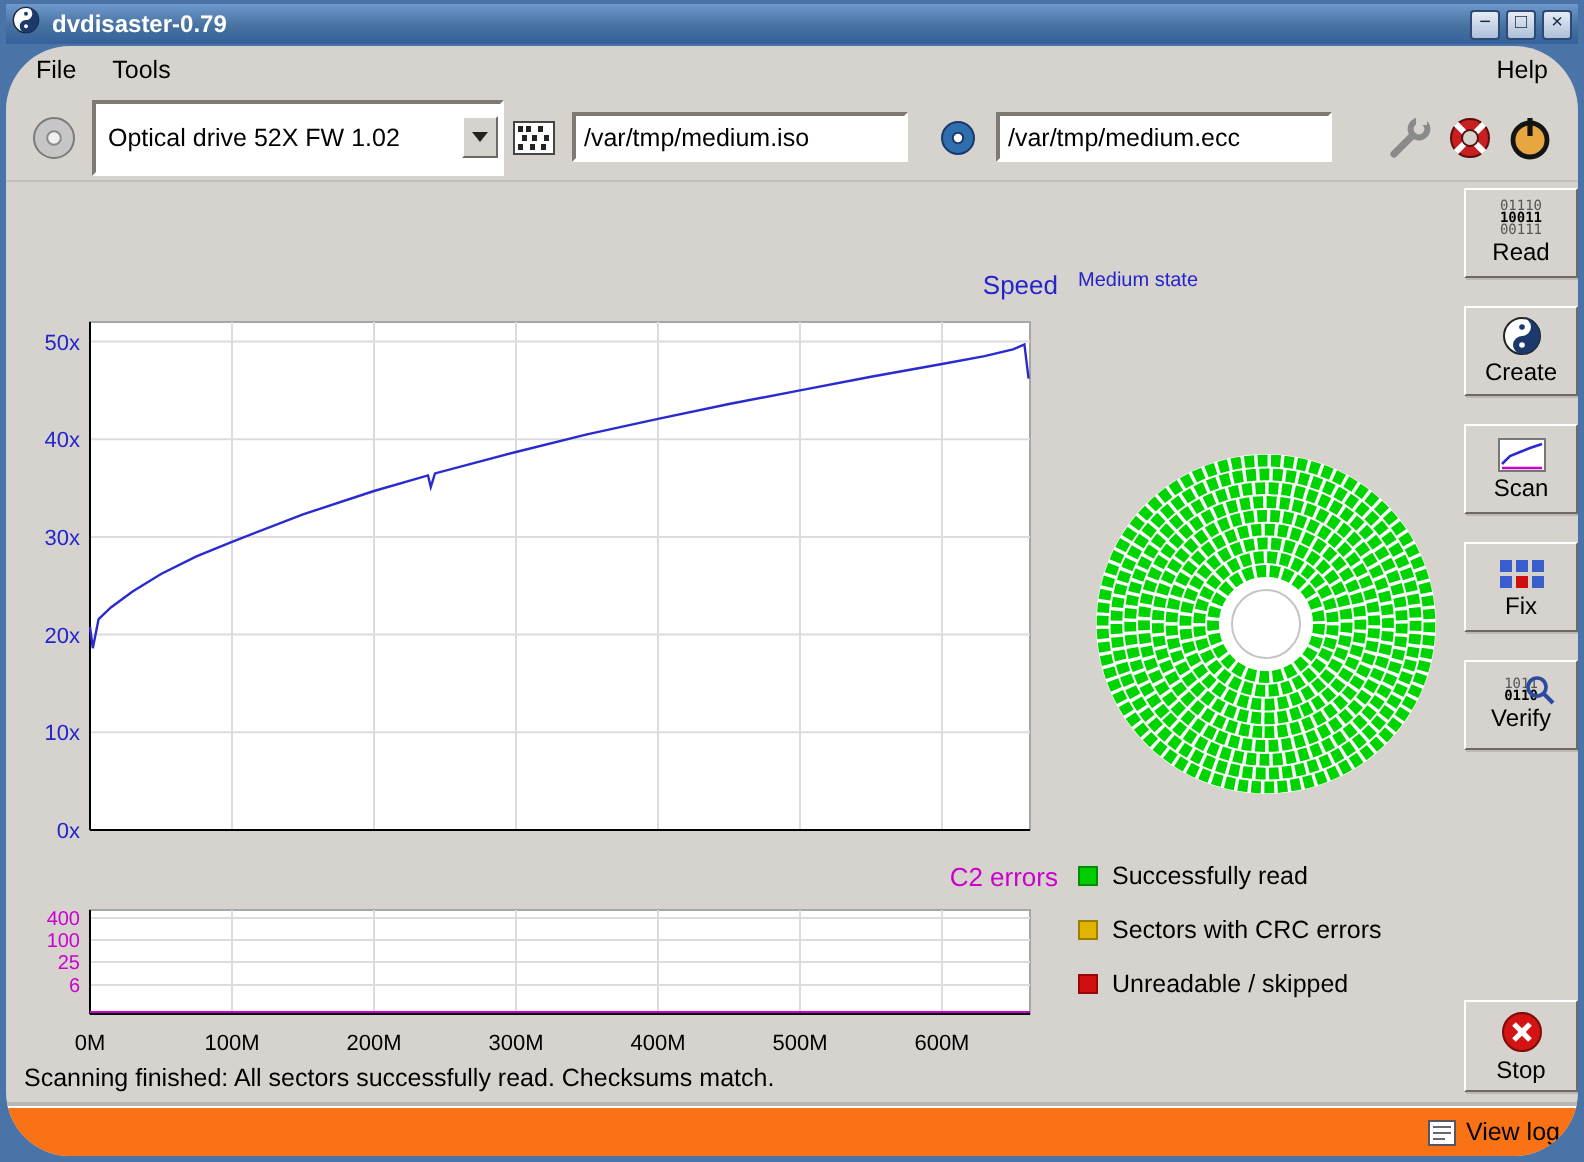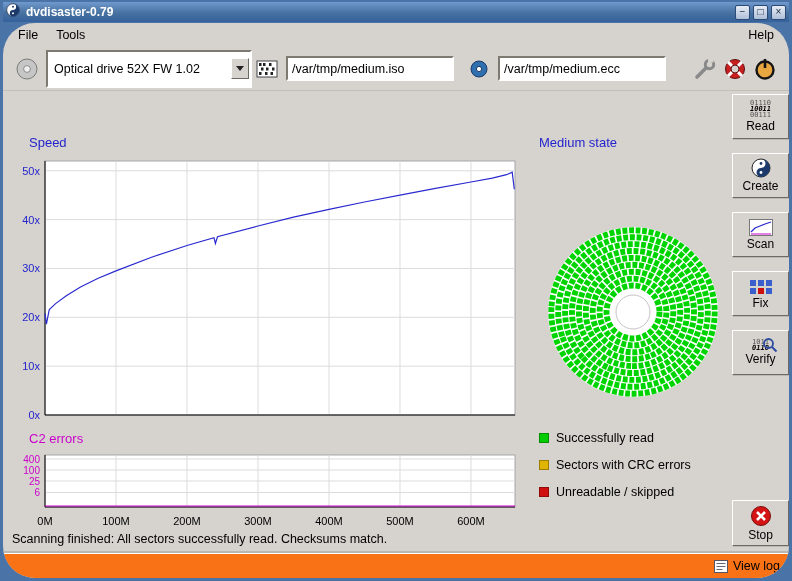--- a/index.html
+++ b/index.html
@@ -21,42 +21,42 @@
   .combo-text{flex:1;font-size:12.5px;padding-left:6px;white-space:nowrap;overflow:hidden;}
   .combo-arrow-box{width:18px;height:21px;margin-right:1px;background:#d6d3ce;border:1px solid;border-color:#fff #6e6a63 #6e6a63 #fff;display:flex;align-items:center;justify-content:center;}
   .arrow-down{width:0;height:0;border-left:4px solid transparent;border-right:4px solid transparent;border-top:5px solid #222;}
   .path-input{width:168px;height:25px;border:2px solid;border-color:#7e7a72 #fff #fff #7e7a72;background:#fff;font:12.5px "Liberation Sans","DejaVu Sans",sans-serif;padding:0 4px;margin:0 10px 0 4px;}
   .tb-spacer{flex:1;}
 
   .heading{position:absolute;top:70px;left:10px;right:70px;}
   .heading-line1{font-size:13px;color:#000;}
   .heading-line2{font-size:13px;font-style:italic;margin-top:3px;}
 
-  .charts{position:absolute;left:6px;top:104px;width:520px;}
+  .charts{position:absolute;left:6px;top:104px;width:520px;text-align:right;}
   .chart-title{font-size:13px;height:16px;margin:8px 0 2px 20px;}
   .speed-title{color:#2424cc;}
   .c2-title{color:#cc00cc;margin-top:6px;}
   svg.speed{display:block;width:520px;height:272px;}
   svg.c2{display:block;width:520px;height:92px;}
   svg text{font-family:"Liberation Sans","DejaVu Sans",sans-serif;}
 
   .medium-col{position:absolute;left:530px;top:104px;width:200px;}
-  .medium-title{font-size:13px;color:#2424cc;margin:8px 0 0 6px;height:16px;}
+  .medium-title{font-size:10px;color:#2424cc;margin:8px 0 0 6px;height:16px;}
   svg.disc{display:block;width:174px;height:174px;margin:74px auto 0;}
   .legend{margin:32px 0 0 6px;}
   .legend-row{display:flex;align-items:center;margin-bottom:13px;}
   .swatch{width:10px;height:10px;margin-right:7px;border:1px solid rgba(0,0,0,.3);}
   .legend-label{font-size:12.5px;}
 
   .sidebar{position:absolute;left:729px;top:71px;width:57px;height:452px;}
   button{font-family:inherit;}
   .side-btn{display:flex;flex-direction:column;align-items:center;justify-content:center;width:100%;height:45px;margin-bottom:14px;background:#d6d3ce;border:1px solid;border-color:#fff #6e6a63 #6e6a63 #fff;box-shadow:1px 1px 0 rgba(0,0,0,.12);cursor:default;padding:2px 0;}
   .side-label{font-size:12px;margin-top:1px;color:#000;}
   .bin-icon{display:flex;flex-direction:column;align-items:center;font-family:"DejaVu Sans Mono","Liberation Mono",monospace;font-size:7px;line-height:6px;color:#555;}
-  .bin-icon b{color:#000;font-style:italic;}
+  .bin-icon b{color:#000;}
   .verify-icon-wrap{position:relative;}
   .magnifier{position:absolute;right:-9px;top:-2px;}
   .stop-btn{position:absolute;bottom:0;left:0;height:46px;margin-bottom:0;}
 
   .footer-status{position:absolute;left:9px;bottom:32px;font-size:12.5px;color:#000;}
   .bottombar{position:absolute;left:0;right:0;bottom:0;height:25px;border-top:1px solid #fff;box-shadow:0 -2px 0 #bab6b0;background:#f97316;display:flex;align-items:center;justify-content:flex-end;padding:0 8px;}
   .viewlog-btn{display:flex;align-items:center;gap:5px;background:none;border:1px solid transparent;font-size:12.5px;color:#000;cursor:default;}
 </style>
 </head>
 <body>

